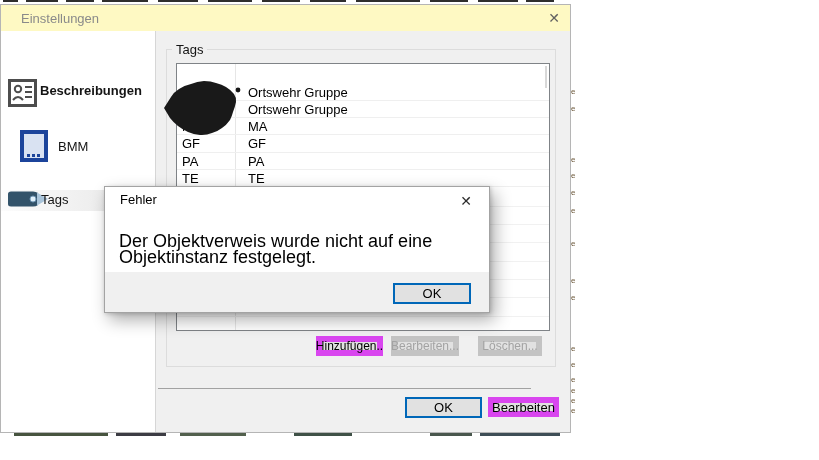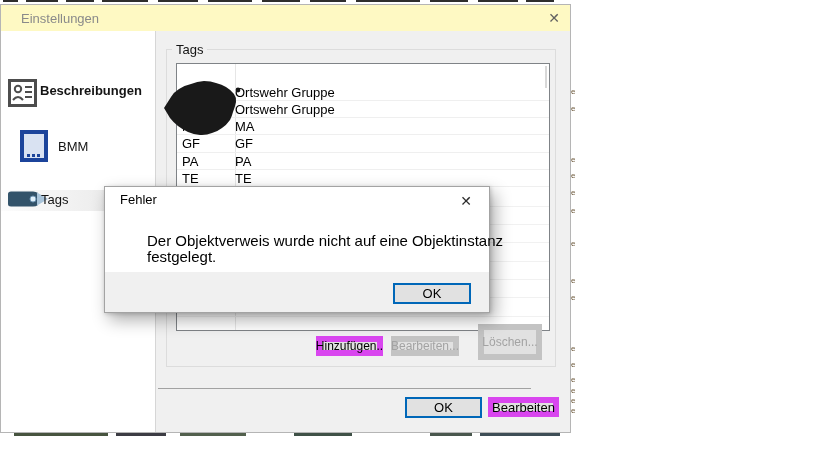--- a/index.html
+++ b/index.html
@@ -42,49 +42,49 @@
   .col-sep { position:absolute; left:58px; top:0; bottom:0; width:1px; background:#e6e6e6; }
   .thead { position:absolute; left:0; top:0; width:100%; height:20px;
            border-bottom:1px solid #ebebeb; display:flex; background:#fff; }
   .th { font-size:13px; color:#141414; line-height:20px; cursor:pointer; }
   .th-name { width:58px; padding-left:5px; }
   .th-besch { padding-left:7px; }
   .trow { position:absolute; left:0; width:100%; height:17px; display:flex;
           border-bottom:1px solid #efefef; cursor:pointer; }
   .td { font-size:13px; color:#000; line-height:17px; white-space:nowrap; }
   .td-name { width:58px; padding-left:5px; }
-  .td-besch { padding-left:0; }
+  .td-besch { padding-left:13px; }
   .erow { position:absolute; left:0; width:100%; height:0; border-top:1px solid #f1f1f1; }
   .scrollhint { position:absolute; right:2px; top:2px; width:2px; height:22px; background:#d8d8d8; }
 
   .scribble { position:absolute; left:158px; top:72px; z-index:5; }
 
   
   .btn { position:absolute; background:#e1e1e1; border:6px solid #d946ef;
          font-size:12px; color:#000; text-align:center; cursor:pointer;
          font-family:"Liberation Sans","DejaVu Sans",sans-serif;
          display:flex; align-items:center; justify-content:center; white-space:nowrap; }
   .btn.disabled { color:#a3a3a3; border-color:#c3c3c3; cursor:default; }
   .btn.default { border:2px solid #0067b8; font-size:13px; }
   .btn-add  { left:315px; top:331px; width:67px; height:20px; }
   .btn-edit { left:390px; top:331px; width:68px; height:20px; }
-  .btn-del  { left:477px; top:319px; width:64px; height:36px; }
+  .btn-del  { left:477px; top:331px; width:64px; height:20px; }
   .h-sep { position:absolute; left:157px; top:383px; width:373px; height:1px; background:#a2a2a2; }
   .btn-ok     { left:404px; top:392px; width:77px; height:21px; }
   .btn-cancel { left:487px; top:392px; width:71px; height:20px; font-size:13px; }
 
   
   .errdlg { position:absolute; left:104px; top:186px; width:386px; height:127px;
             background:#fff; border:1px solid #a3a3a3; z-index:10;
             box-shadow:5px 7px 16px rgba(0,0,0,.32), 1px 1px 4px rgba(0,0,0,.18); }
   .err-title { position:absolute; left:15px; top:5px; font-size:13px; color:#000; }
   .err-close { position:absolute; right:13px; top:4px; width:20px; height:20px;
                font-size:14px; color:#2b2b2b; text-align:center; line-height:20px; cursor:pointer; }
-  .err-msg { position:absolute; left:14px; top:46px; width:360px; font-size:15px;
-             color:#000; line-height:16px;margin-left:28px; }
+  .err-msg { position:absolute; left:14px; top:46px; width:360px; font-size:18px;
+             color:#000; line-height:16px; }
   .err-footer { position:absolute; left:0; right:0; bottom:0; height:40px; background:#f0f0f0; }
   .err-ok { left:288px; top:96px; width:78px; height:21px; }
 
   
   .art { position:absolute; }
   .art-top { top:0; height:2px; background:#2e2e2e; }
   .art-bottom { top:433px; height:3px; }
   .art-right { left:571px; width:7px; height:8px; overflow:hidden;
                font-size:8px; line-height:8px; color:#6a5638; }
 </style>

